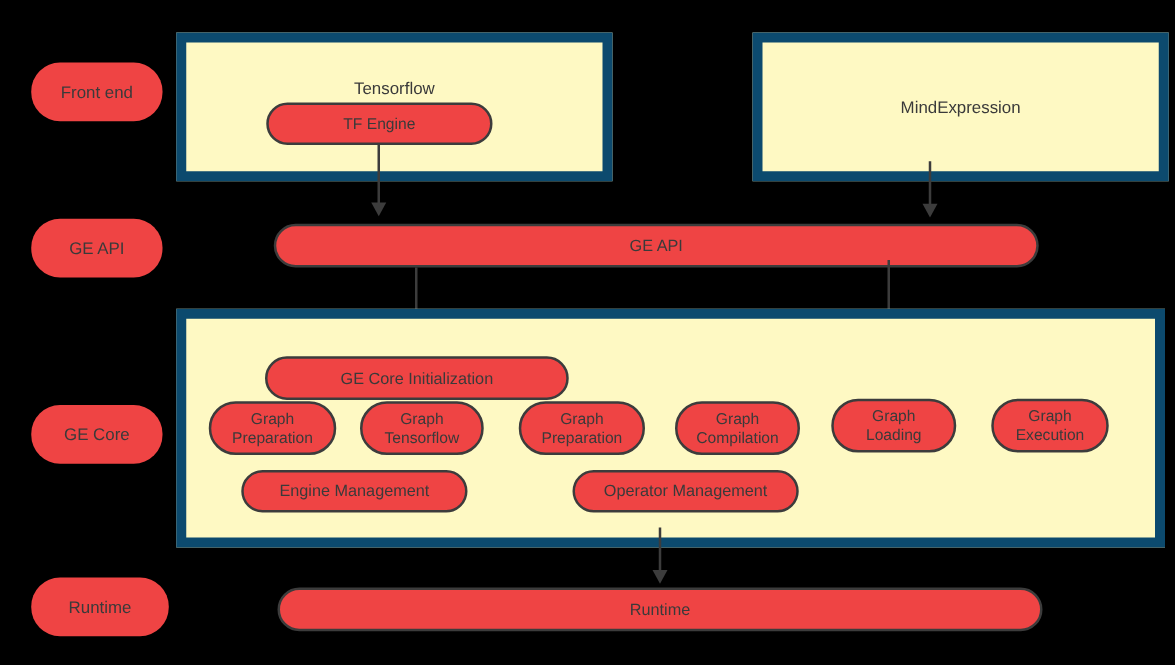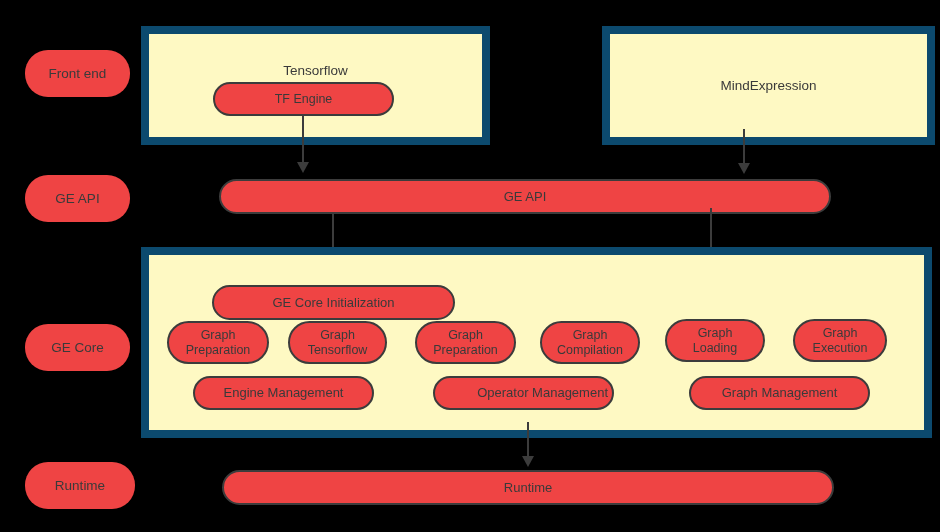--- a/index.html
+++ b/index.html
@@ -184,27 +184,24 @@
     <span class="label-text">
       <span>Graph</span><br>
       <span>Execution</span>
     </span>
   </div>
 
   <div class="box node wide" style="left:193px; top:376px; width:181px; height:34px;">
     <span class="label-text">Engine Management</span>
   </div>
 
-  <div class="box node wide" style="left:433px; top:376px; width:181px; height:34px;text-align:right;">
+  <div class="box node wide" style="left:458px; top:376px; width:181px; height:34px;">
     <span class="label-text">Operator Management</span>
   </div>
 
-  <div class="box node wide" style="left:689px; top:376px; width:181px; height:34px;">
-    <span class="label-text">Graph Management</span>
-  </div>
 
   <div class="conn">
     <div class="conn-line" style="left:527px; top:422px; height:36px;"></div>
     <div class="conn-head" style="left:522px; top:456px;"></div>
   </div>
 
   <div class="box node wide" style="left:222px; top:470px; width:612px; height:35px;">
     <span class="label-text">Runtime</span>
   </div>
 

